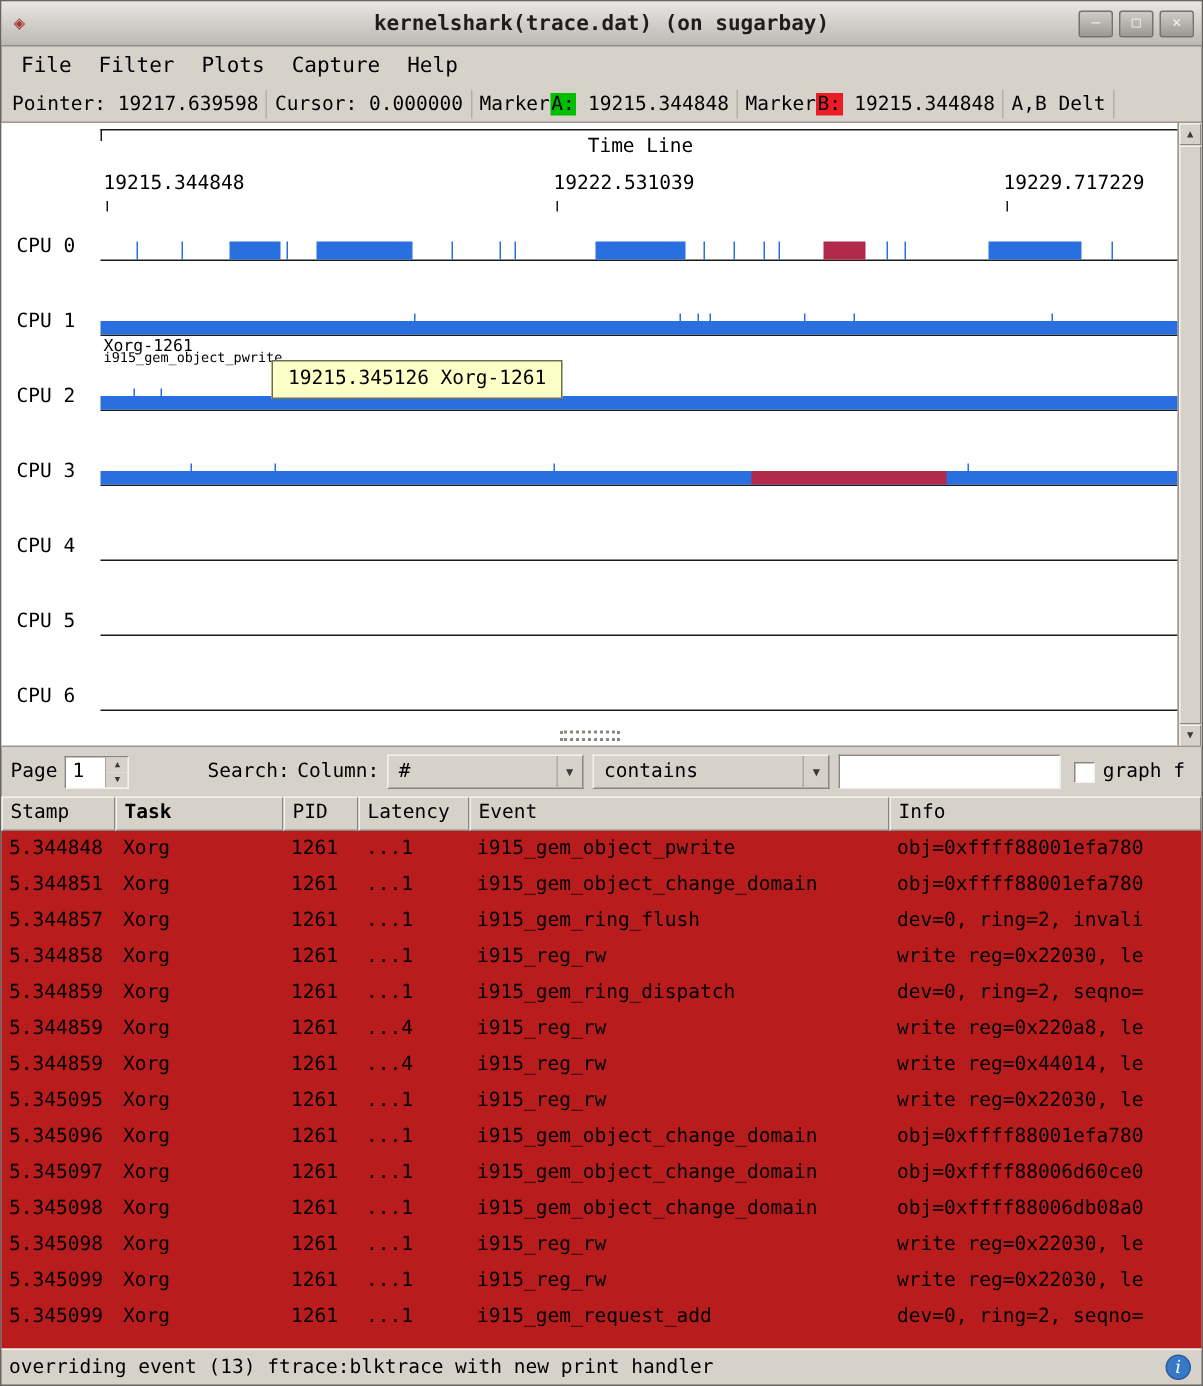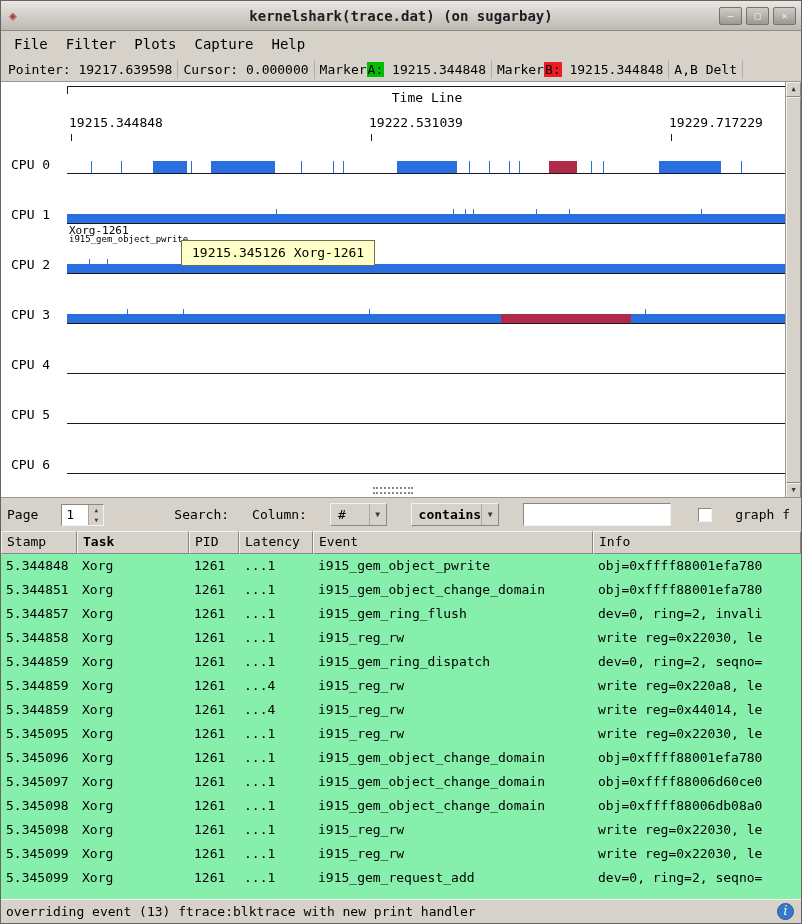--- a/index.html
+++ b/index.html
@@ -41,36 +41,36 @@
   .tooltip { position: absolute; left: 180px; top: 158px; height: 26px; background: #ffffc8; border: 1px solid #6e6e52; font-size: 13px; line-height: 24px; padding: 0 10px; z-index: 6; white-space: pre; }
   .hover-task { position: absolute; left: 68px; top: 142px; font-size: 11px; z-index: 5; }
   .hover-event { position: absolute; left: 68px; top: 152px; font-size: 9px; z-index: 5; }
   .vscroll { position: absolute; right: 0; top: 0; width: 16px; height: 416px; background: #c6c2bb; border-left: 1px solid #9a968f; }
   .vs-btn { position: absolute; left: 0; width: 15px; height: 15px; background: #d6d2ca; border: 1px solid; border-color: #f4f2ef #8a8680 #8a8680 #f4f2ef; font-size: 7px; line-height: 13px; text-align: center; color: #3a3a3a; }
   .vs-up { top: 0; } .vs-down { bottom: 0; }
   .vs-thumb { position: absolute; left: 0; top: 15px; bottom: 15px; width: 15px; background: #d6d2ca; border: 1px solid; border-color: #f4f2ef #8a8680 #8a8680 #f4f2ef; }
   .pane-handle { position: absolute; left: 50%; margin-left: -28px; bottom: 3px; width: 40px; height: 7px; border-top: 2px dotted #8a8680; border-bottom: 2px dotted #8a8680; z-index: 7; }
 
   
-  .controls { height: 33px; flex: 0 0 33px; display: flex; align-items: center; padding: 0 6px; font-size: 13px; white-space: pre; gap: 18px; }
+  .controls { height: 33px; flex: 0 0 33px; display: flex; align-items: center; padding: 0 6px; font-size: 13px; white-space: pre; }
   .ctl-label { margin-right: 5px; }
   .spin { display: flex; height: 22px; background: #fff; border: 1px solid; border-color: #8a8680 #f4f2ef #f4f2ef #8a8680; margin-right: 52px; }
   .spin-val { width: 26px; padding-left: 4px; line-height: 20px; }
   .spin-btns { display: flex; flex-direction: column; width: 15px; border-left: 1px solid #aaa69f; }
   .spin-btn { flex: 1; background: #d6d2ca; font-size: 6px; line-height: 9px; text-align: center; color: #3a3a3a; }
   .combo { display: flex; align-items: center; height: 23px; background: #d6d2ca; border: 1px solid; border-color: #f4f2ef #8a8680 #8a8680 #f4f2ef; padding-left: 7px; margin-right: 6px; }
-  .combo-col { width: 132px; } .combo-match { width: 160px; font-weight: bold; }
+  .combo-col { width: 132px; } .combo-match { width: 160px; }
   .combo-arrow { margin-left: auto; width: 17px; text-align: center; font-size: 8px; color: #3a3a3a; border-left: 1px solid #b0aca5; line-height: 21px; }
   .entry { width: 148px; height: 23px; background: #fff; border: 1px solid; border-color: #8a8680 #f4f2ef #f4f2ef #8a8680; margin-right: 9px; font: inherit; padding: 0 3px; outline: none; }
   .checkbox { width: 14px; height: 14px; background: #fff; border: 1px solid; border-color: #8a8680 #f4f2ef #f4f2ef #8a8680; margin-right: 5px; flex: none; }
 
   
   .thead { height: 23px; flex: 0 0 23px; display: flex; background: #d6d2ca; }
   .th { height: 23px; border: 1px solid; border-color: #f4f2ef #8a8680 #8a8680 #f4f2ef; padding: 2px 5px; font-size: 13px; overflow: hidden; white-space: pre; }
-  .tbody { flex: 1 1 auto; background: #86efac; overflow: hidden; }
+  .tbody { flex: 1 1 auto; background: #b91c1c; overflow: hidden; }
   .tr { display: flex; height: 24px; }
   .td { padding: 0 5px; font-size: 13px; line-height: 24px; overflow: hidden; white-space: pre; }
 
   
   .statusbar { height: 24px; flex: 0 0 24px; display: flex; align-items: center; padding: 0 5px; font-size: 13px; border-top: 1px solid #f4f2ef; position: relative; white-space: pre; }
   .info-icon { position: absolute; right: 7px; top: 3px; width: 17px; height: 17px; border-radius: 50%; background: #3878c8; border: 1px solid #2a5a98; color: #fff; text-align: center; font-size: 12px; line-height: 15px; font-style: italic; font-family: "DejaVu Serif", serif; }
 </style>
 </head>
 <body>
 

